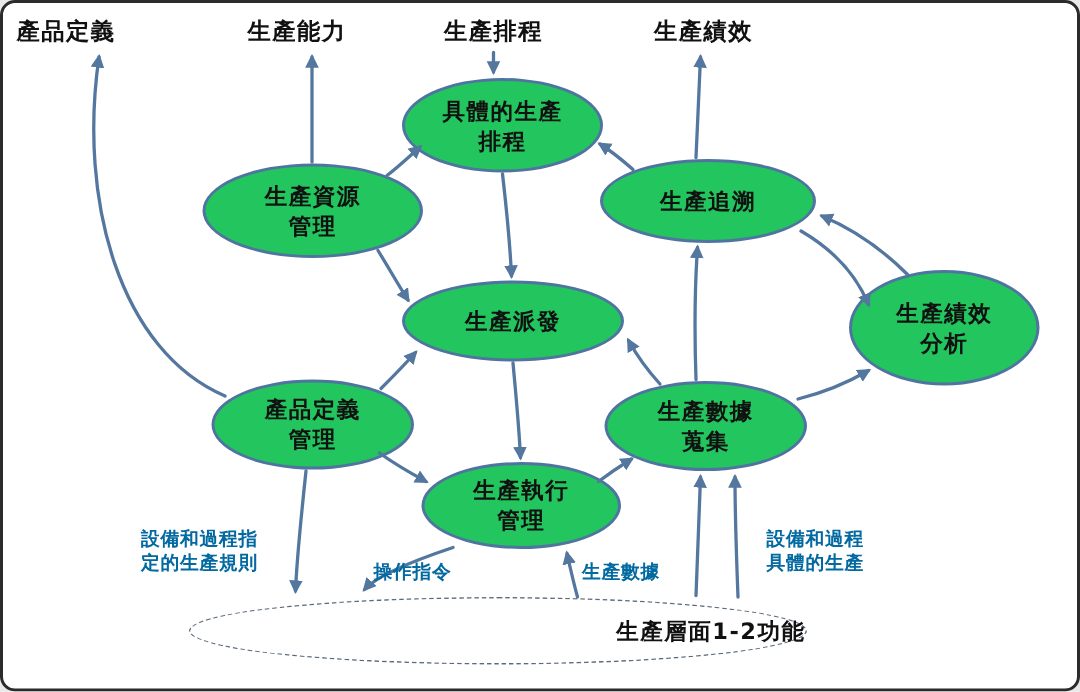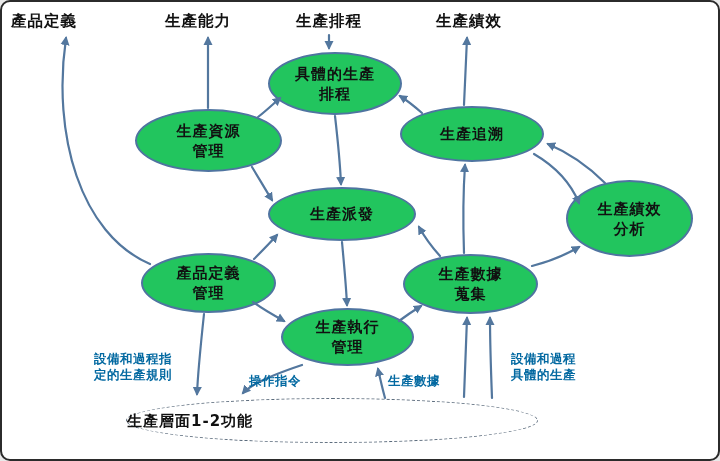--- a/index.html
+++ b/index.html
@@ -6,21 +6,21 @@
   .canvas{position:relative;width:720px;height:461px;background:#ffffff;border:2px solid #2b2b2b;
           border-radius:10px;box-sizing:border-box;overflow:hidden;margin:0 auto;padding-left:28px;}
   .top-label{position:absolute;top:9px;width:80px;text-align:center;font-size:15.5px;font-weight:700;
              color:#111;letter-spacing:1px;white-space:nowrap;}
   .node{position:absolute;box-sizing:border-box;border:2.6px solid #4F74A0;border-radius:50%;
         background:#22c55e;display:flex;flex-direction:column;align-items:center;justify-content:center;
         font-size:15px;font-weight:700;color:#111;letter-spacing:1px;z-index:2;}
   .nline{line-height:20px;text-align:center;}
   .level-ellipse{position:absolute;left:124px;top:396px;width:412px;height:45px;box-sizing:border-box;
         border:1.7px dashed #5B6B7C;border-radius:50%;background:#fff;display:flex;align-items:center;
-        justify-content:flex-start;font-size:15px;font-weight:700;color:#111;letter-spacing:1px;z-index:1;}
+        justify-content:flex-end;font-size:15px;font-weight:700;color:#111;letter-spacing:1px;z-index:1;}
   .flow-label{position:absolute;font-size:12.5px;font-weight:700;color:#0369a1;line-height:16px;
         letter-spacing:0.5px;white-space:nowrap;z-index:4;}
   svg.arrows{position:absolute;left:0;top:0;z-index:3;pointer-events:none;}
 </style>
 </head>
 <body>
 
 <div class="canvas">
 
   <div class="top-label" style="left:2px">產品定義</div>

